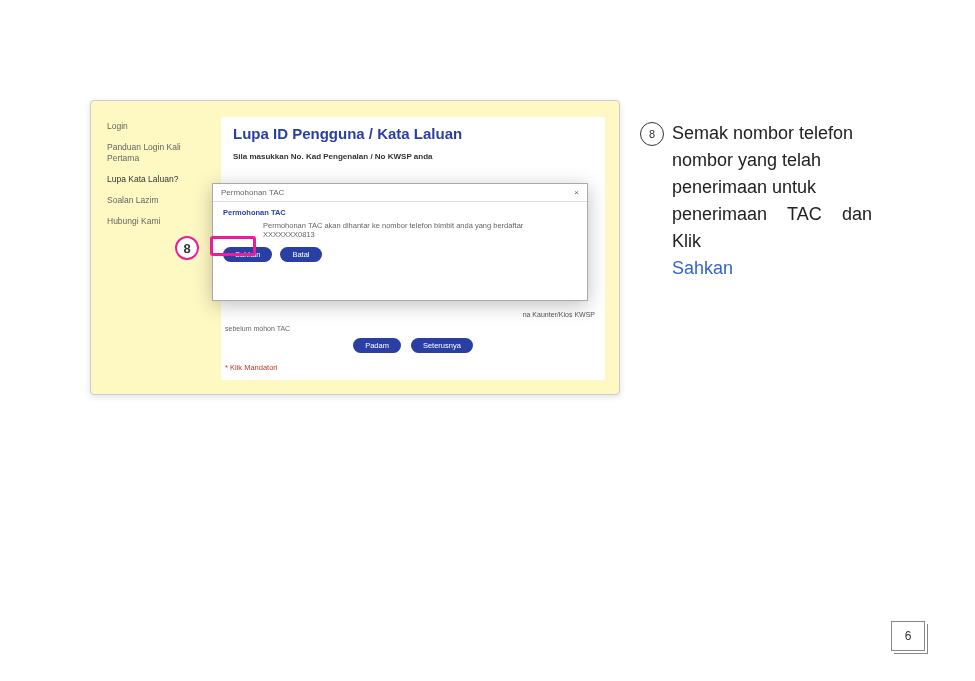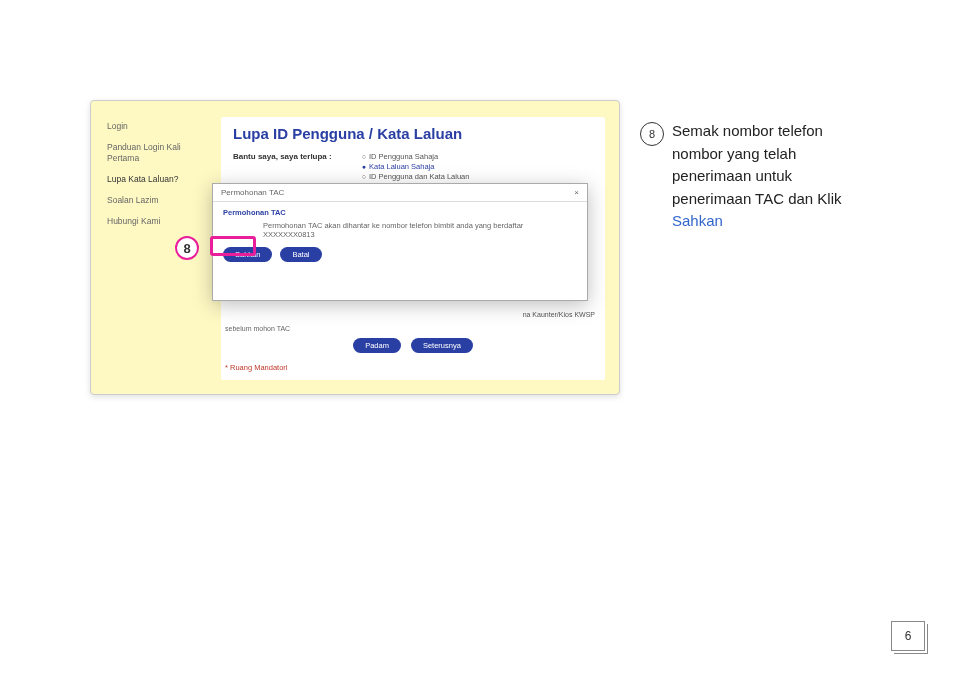--- a/index.html
+++ b/index.html
@@ -146,21 +146,21 @@
       border: 1.5px solid #333;
       border-radius: 50%;
       display: flex;
       align-items: center;
       justify-content: center;
       font-size: 11px;
       flex-shrink: 0;
       margin-top: 2px;
     }
     .instruction-text {
-      font-size: 15px;
+      font-size: 18px;
       color: #222;
       line-height: 1.5;
       text-align: justify;
       width: 200px;
     }
     .instruction-text .link { color: #3366cc; }
 
     
     .page-num-box {
       position: absolute;
@@ -186,40 +186,32 @@
     <div class="sidebar">
       <div class="sidebar-item">Login</div>
       <div class="sidebar-item">Panduan Login Kali Pertama</div>
       <div class="sidebar-item active">Lupa Kata Laluan?</div>
       <div class="sidebar-item">Soalan Lazim</div>
       <div class="sidebar-item">Hubungi Kami</div>
     </div>
 
     <div class="content">
       <div class="content-title">Lupa ID Pengguna / Kata Laluan</div>
-      <div class="helpme-row">
-        <div class="helpme-label">Bantu saya, saya terlupa :</div>
-        <div class="radio-group">
-          <div class="radio-item">ID Pengguna Sahaja</div>
-          <div class="radio-item sel">Kata Laluan Sahaja</div>
-          <div class="radio-item">ID Pengguna dan Kata Laluan</div>
-        </div>
-      </div>
       <div class="subhead">Sila masukkan No. Kad Pengenalan / No KWSP anda</div>
     </div>
 
     <div class="note-right">na Kaunter/Kios KWSP</div>
 
     <div class="under-modal">
       <div class="sub1">sebelum mohon TAC</div>
       <div class="btnrow">
         <button class="pill-btn">Padam</button>
         <button class="pill-btn">Seterusnya</button>
       </div>
-      <div class="mand">* Ruang Mandatori</div>
+      <div class="mand">* Klik Mandatori</div>
     </div>
 
     <div class="modal">
       <div class="modal-header">
         <span>Permohonan TAC</span>
         <span>×</span>
       </div>
       <div class="modal-body">
         <div class="modal-subtitle">Permohonan TAC</div>
         <div class="modal-text">Permohonan TAC akan dihantar ke nombor telefon bimbit anda yang berdaftar XXXXXXX0813</div>

